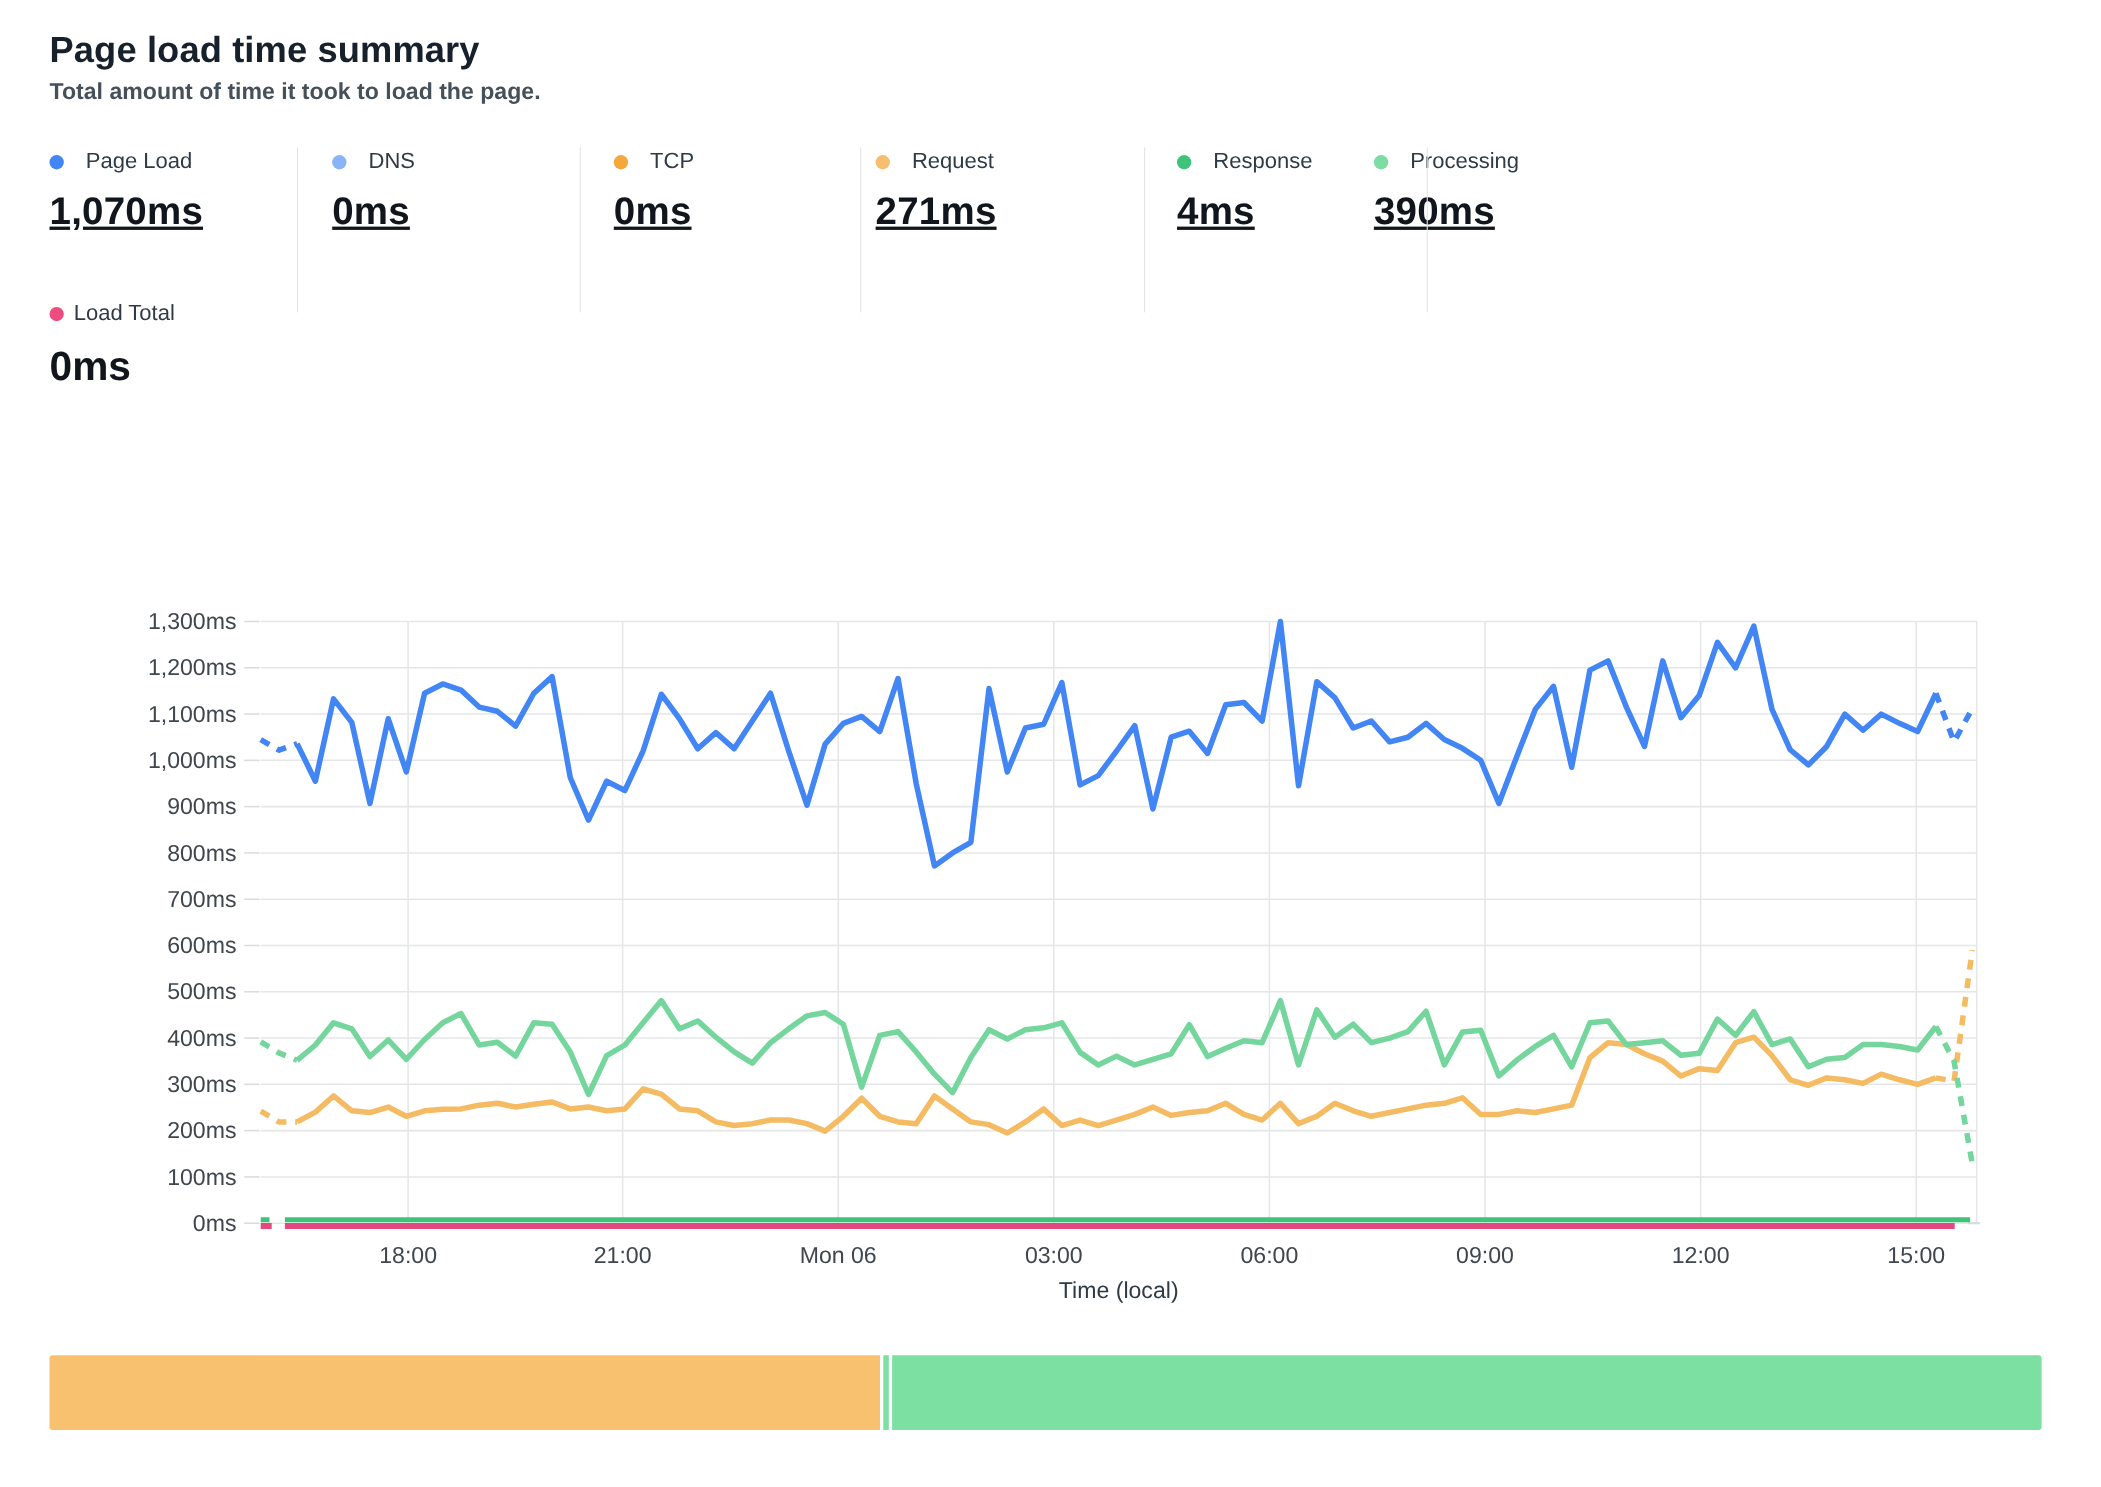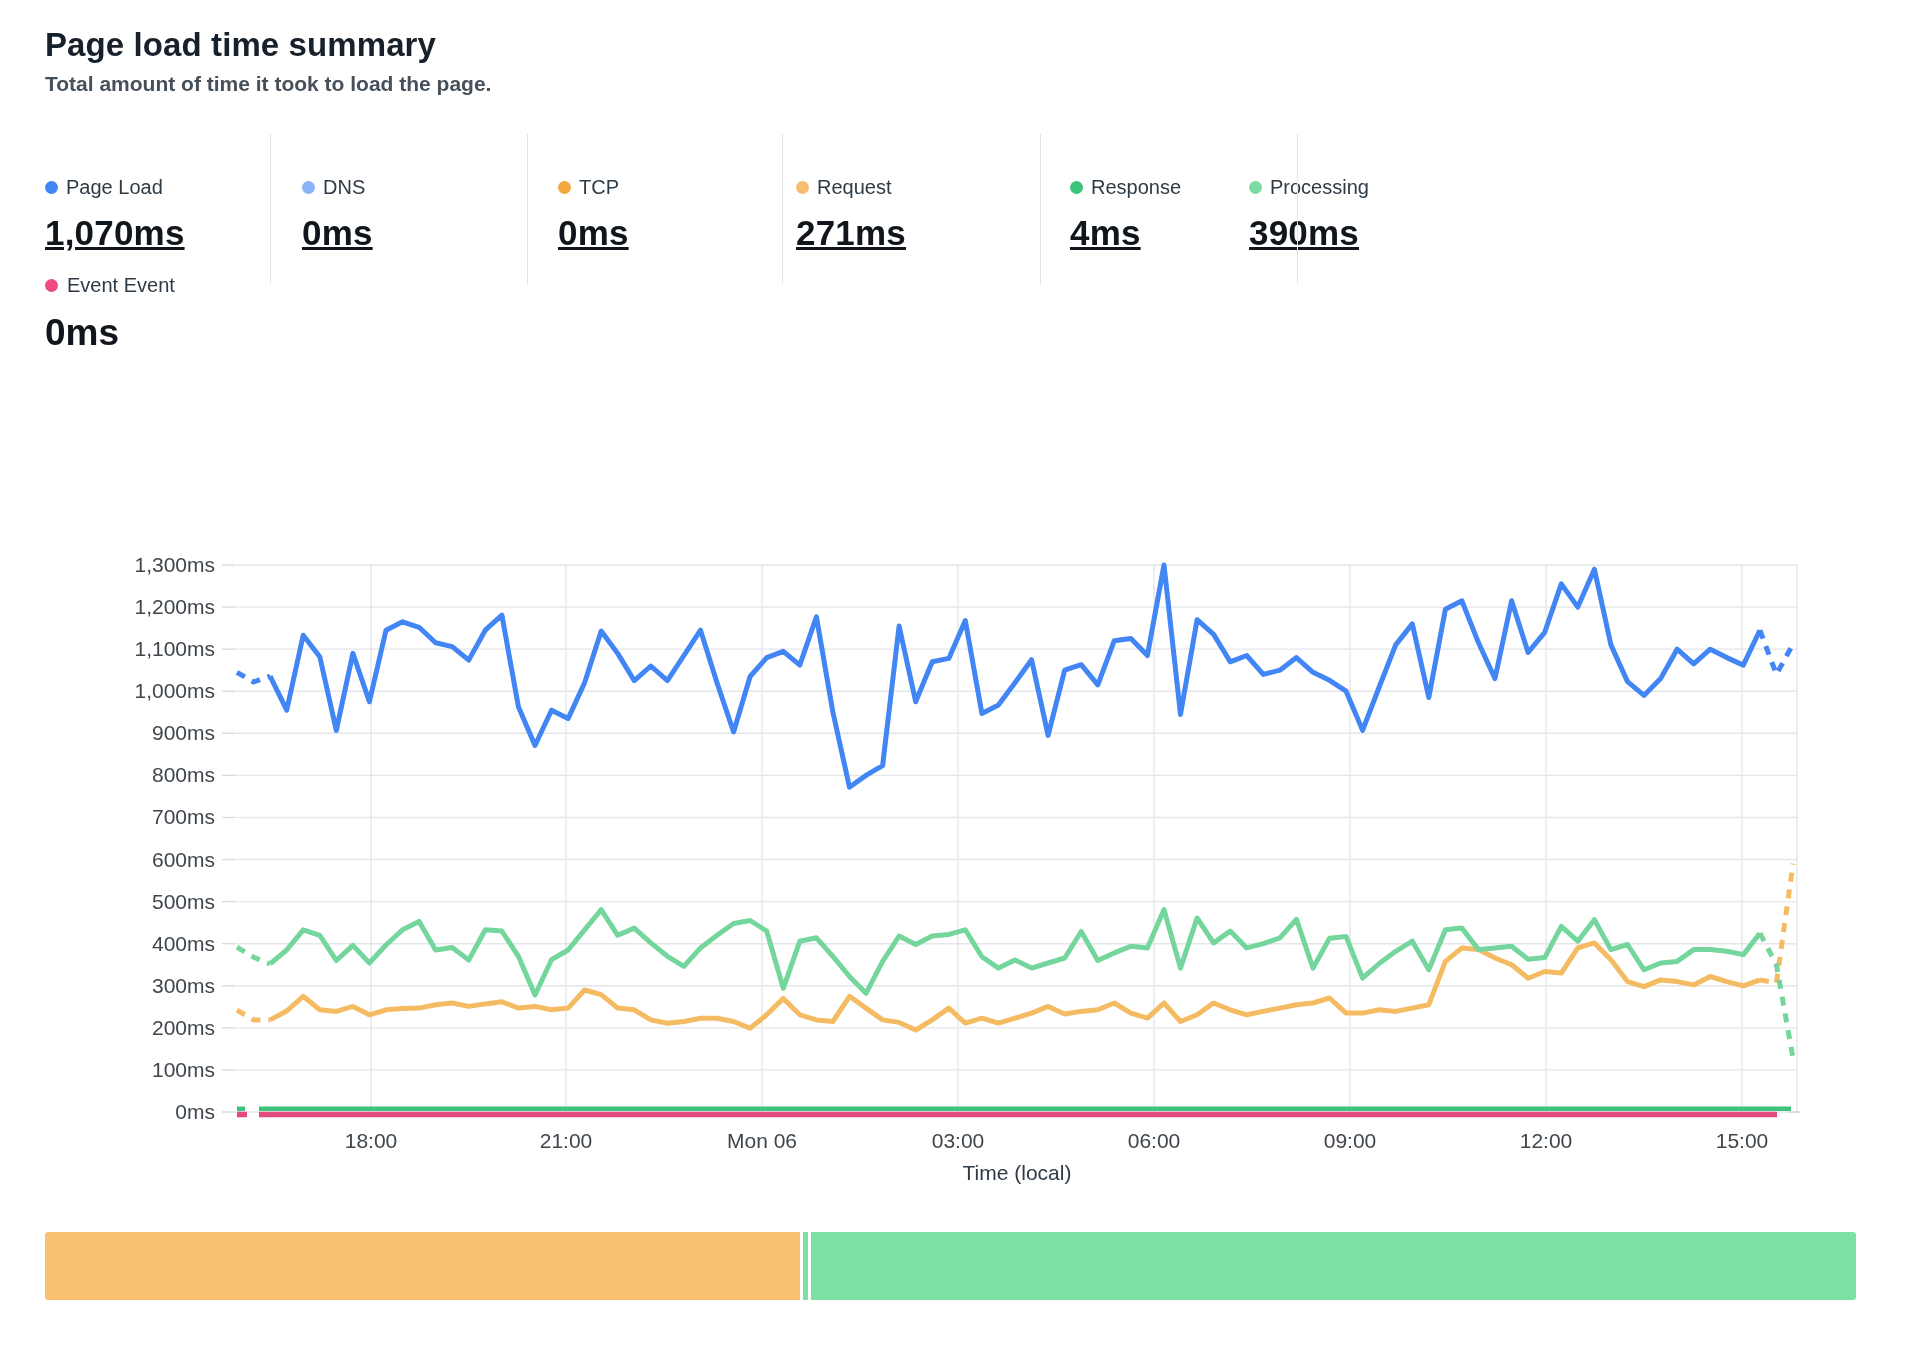--- a/index.html
+++ b/index.html
@@ -12,21 +12,21 @@
     position:absolute;left:45px;top:26px;
     font-size:33px;font-weight:700;color:#17212b;letter-spacing:.1px;
   }
   .subtitle{
     position:absolute;left:45px;top:72px;
     font-size:21px;font-weight:700;color:#46505a;
   }
   .metric{
     position:absolute;top:134px;width:225px;
   }
-  .metric .lab-row{display:flex;align-items:center;gap:8px;height:26px;margin-top:40px;}
+  .metric .lab-row{display:flex;align-items:center;gap:20px;height:26px;}
   .dot{width:13px;height:13px;border-radius:50%;flex:0 0 13px;}
   .metric .lab{font-size:20px;color:#2e3a45;}
   .metric .val{margin-top:13px;font-size:35px;font-weight:700;color:#10161c;letter-spacing:.2px;text-decoration:underline;}
   .vdivider{position:absolute;top:134px;width:1px;height:150px;background:#e2e5e8;}
   .metric2{position:absolute;left:45px;top:272px;}
   .metric2 .lab-row{display:flex;align-items:center;gap:9px;height:26px;}
   .metric2 .lab{font-size:20px;color:#2e3a45;}
   .metric2 .val{margin-top:14px;font-size:37px;font-weight:700;color:#10161c;}
   .chart-wrap{position:absolute;left:0;top:430px;width:1910px;height:770px;}
   .deploy-bar{position:absolute;top:1232px;height:68px;}
@@ -84,21 +84,21 @@
 
 <div class="vdivider" style="left:270px"></div>
 <div class="vdivider" style="left:527px"></div>
 <div class="vdivider" style="left:782px"></div>
 <div class="vdivider" style="left:1040px"></div>
 <div class="vdivider" style="left:1297px"></div>
 
 <div class="metric2">
   <div class="lab-row">
       <span class="dot" style="background: rgb(238, 75, 128);"></span>
-      <span class="lab">Event Event</span>
+      <span class="lab">Load Total</span>
     </div>
   <div class="val">0ms</div>
 </div>
 
 <div class="chart-wrap">
   <svg id="chart" width="1910" height="770" viewBox="0 430 1910 770">
       <line x1="237" y1="1112" x2="1797" y2="1112" stroke="#e4e6e8" stroke-width="1.4"></line>
       <line x1="222" y1="1112" x2="236" y2="1112" stroke="#d9dcdf" stroke-width="1.4"></line>
       <text x="215" y="1119" text-anchor="end" font-size="21" fill="#3f464d">0ms</text>
       <line x1="237" y1="1069.923076923077" x2="1797" y2="1069.923076923077" stroke="#e4e6e8" stroke-width="1.4"></line>

